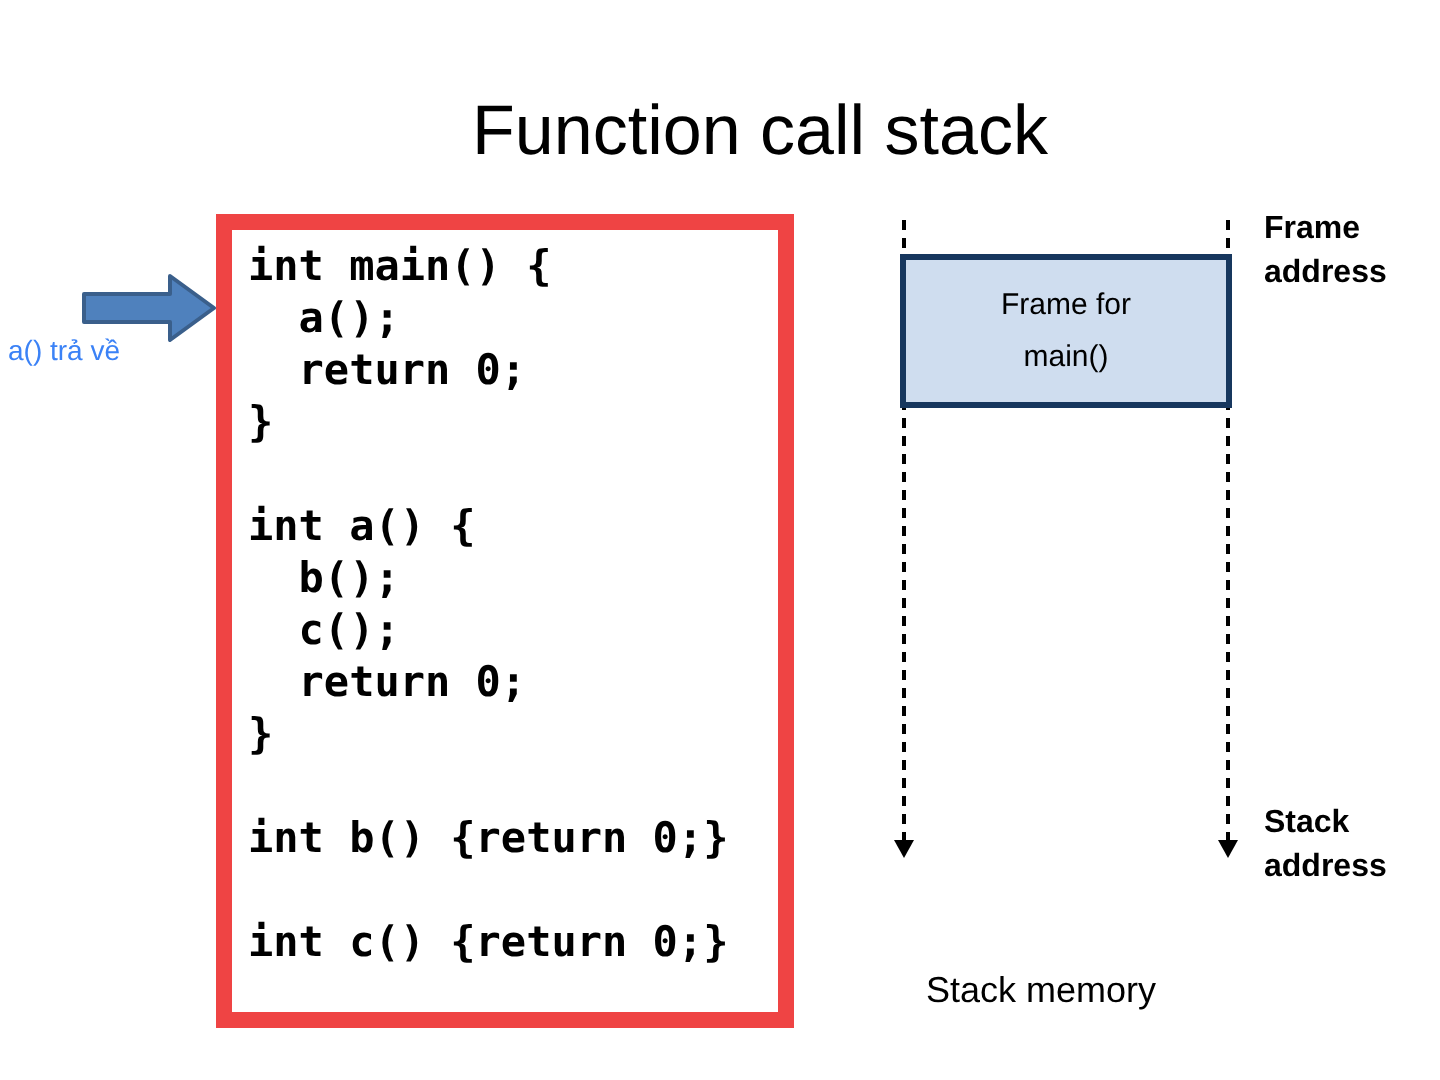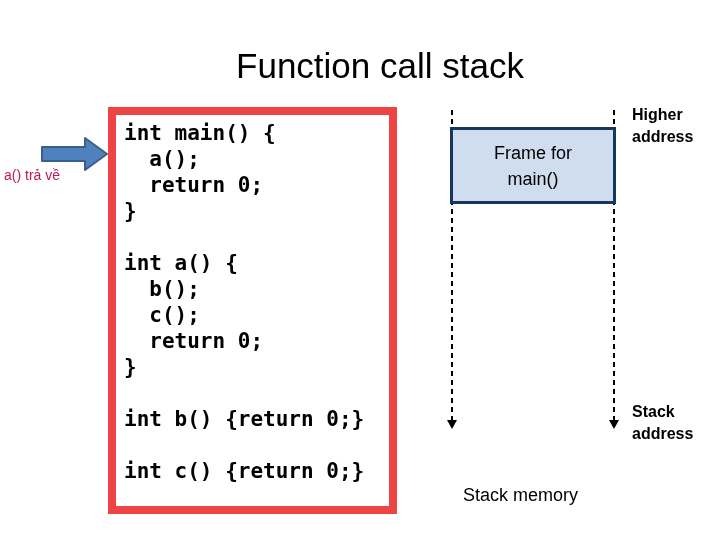--- a/index.html
+++ b/index.html
@@ -41,21 +41,21 @@
   }
   .return-arrow {
     position: absolute;
     left: 41px; top: 137px;
     width: 68px; height: 34px;
   }
   .return-arrow-label {
     position: absolute;
     left: 4px; top: 167px;
     font-size: 14px;
-    color: #be185d;
+    color: #3b82f6;
     white-space: nowrap;
   }
   .dashed-line {
     position: absolute;
     top: 110px;
     width: 2px; height: 310px;
     background: repeating-linear-gradient(to bottom, #000 0 5px, transparent 5px 9px);
   }
   .dashed-line.left  { left: 451px; }
   .dashed-line.right { left: 613px; }
@@ -74,21 +74,21 @@
     left: 450px; top: 127px;
     width: 166px; height: 77px;
     background: #CFDDEF;
     border: 3px solid #17375E;
     display: flex;
     align-items: center;
     justify-content: center;
     text-align: center;
   }
   .frame-box .frame-label {
-    font-size: 18px;
+    font-size: 15px;
     line-height: 26px;
     color: #000000;
     white-space: pre-line;
     text-align: center;
   }
   .addr-label {
     position: absolute;
     width: 74px;
     font-size: 16px;
     font-weight: bold;
@@ -136,16 +136,16 @@
 <div class="dashed-line left"></div>
 <div class="dashed-line right"></div>
 <div class="dash-arrowhead left"></div>
 <div class="dash-arrowhead right"></div>
 
 <div class="frame-box">
   <div class="frame-label">Frame for
 main()</div>
 </div>
 
-<div class="addr-label higher">Higher address</div>
+<div class="addr-label higher">Frame address</div>
 <div class="addr-label lower">Stack address</div>
 
 <div class="stack-memory-label">Stack memory</div>
 
 </body></html>

